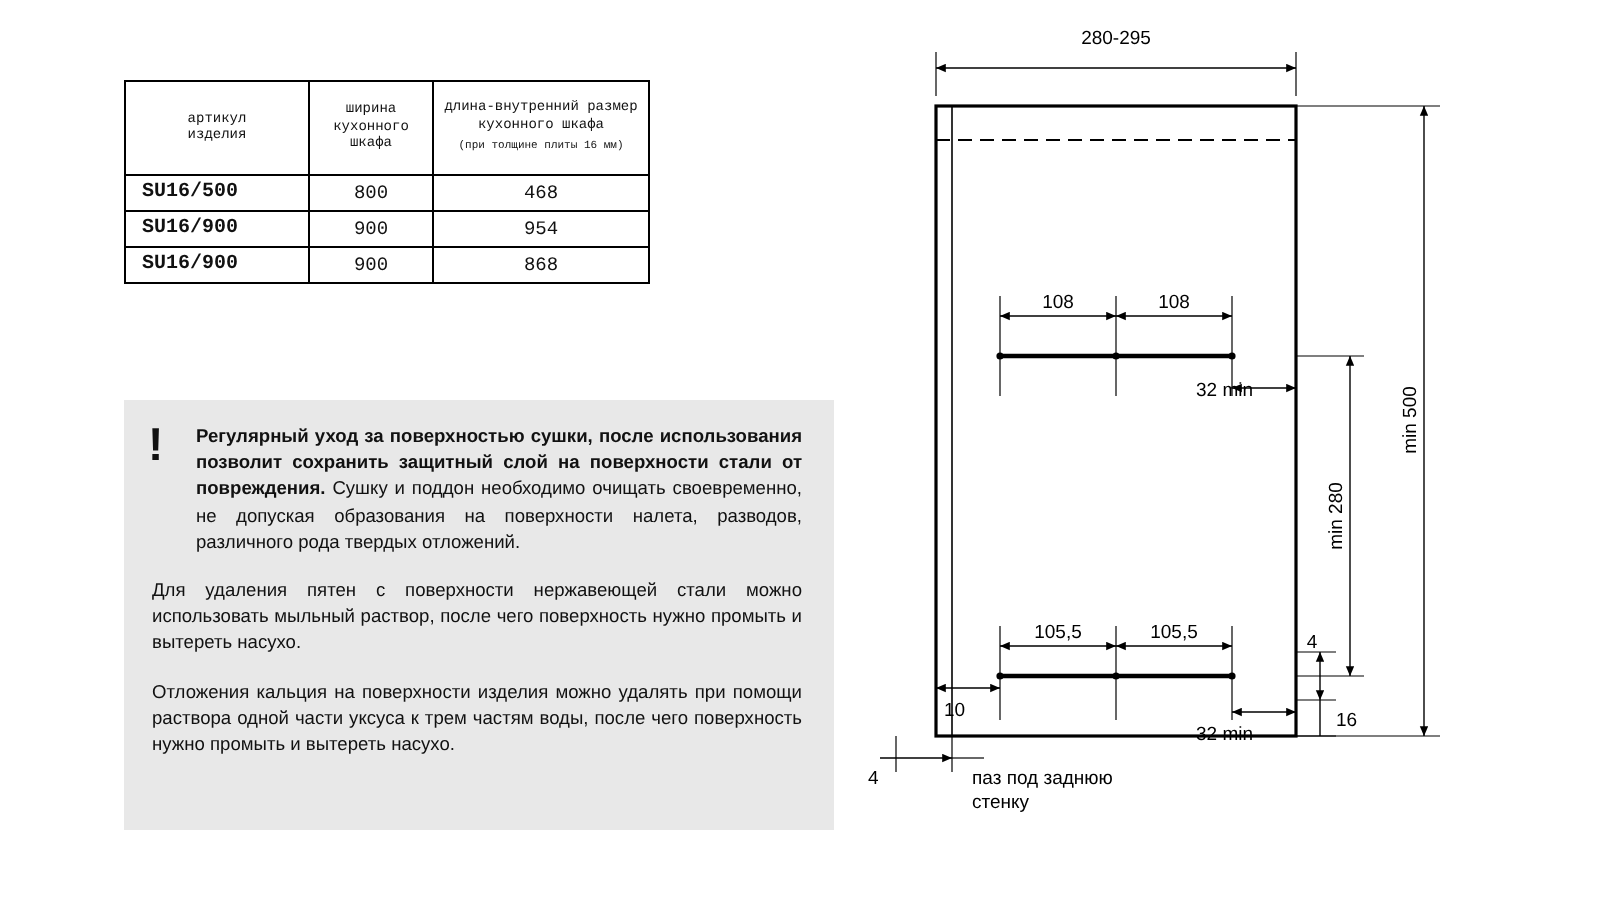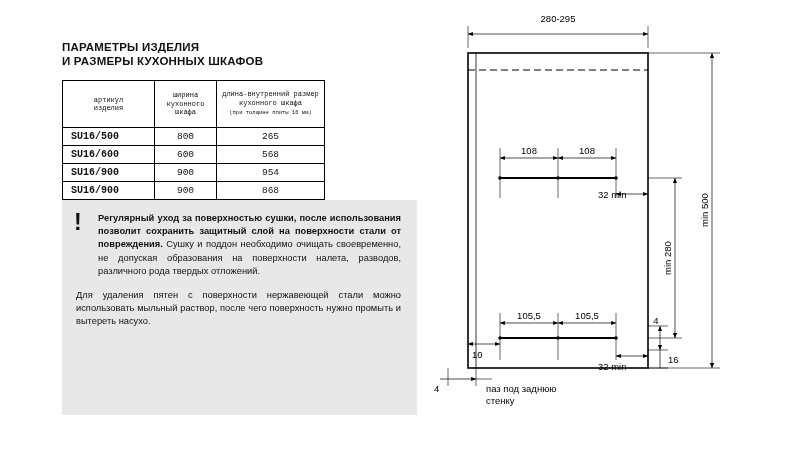--- a/index.html
+++ b/index.html
@@ -126,22 +126,20 @@
     font-size: 9.5px;
     fill: #000000;
   }
 </style>
 </head>
 <body>
 
 <div id="page">
 
   <div class="left-panel">
-    <div class="doc-title">ПАРАМЕТРЫ ИЗДЕЛИЯ
-И РАЗМЕРЫ КУХОННЫХ ШКАФОВ</div>
 
     <table class="spec">
       <colgroup>
           <col class="c1">
           <col class="c2">
           <col class="c3">
         </colgroup>
       <thead>
         <tr>
           <th>
@@ -157,46 +155,42 @@
             <span>длина-внутренний размер</span><br>
             <span>кухонного шкафа</span>
             <span class="sub">(при толщине плиты 16 мм)</span>
           </th>
         </tr>
       </thead>
       <tbody>
         <tr>
           <td class="art">SU16/500</td>
           <td>800</td>
-          <td>265</td>
-        </tr>
-        <tr>
-          <td class="art">SU16/600</td>
-          <td>600</td>
-          <td>568</td>
+          <td>468</td>
         </tr>
         <tr>
           <td class="art">SU16/900</td>
           <td>900</td>
           <td>954</td>
         </tr>
         <tr>
           <td class="art">SU16/900</td>
           <td>900</td>
           <td>868</td>
         </tr>
       </tbody>
     </table>
   </div>
 
   <div class="note-box">
     <div class="note-inner">
       <div class="excl">!</div>
       <p class="note-p first"><b>Регулярный уход за поверхностью сушки, после использования позволит сохранить защитный слой на поверхности стали от повреждения.</b><span> Сушку и поддон необходимо очищать своевременно, не допуская образования на поверхности налета, разводов, различного рода твердых отложений.</span></p>
       <p class="note-p">Для удаления пятен с поверхности нержавеющей стали можно использовать мыльный раствор, после чего поверхность нужно промыть и вытереть насухо.</p>
+      <p class="note-p">Отложения кальция на поверхности изделия можно удалять при помощи раствора одной части уксуса к трем частям воды, после чего поверхность нужно промыть и вытереть насухо.</p>
     </div>
   </div>
 
   <div class="drawing">
     <svg width="370" height="420" viewBox="0 0 370 420">
       <defs>
         <marker id="ah" markerWidth="8" markerHeight="8" refX="7" refY="3" orient="auto" markerUnits="strokeWidth">
           <path d="M0,0 L7,3 L0,6 z" fill="#000"></path>
         </marker>
         <marker id="ahs" markerWidth="8" markerHeight="8" refX="0" refY="3" orient="auto" markerUnits="strokeWidth">

